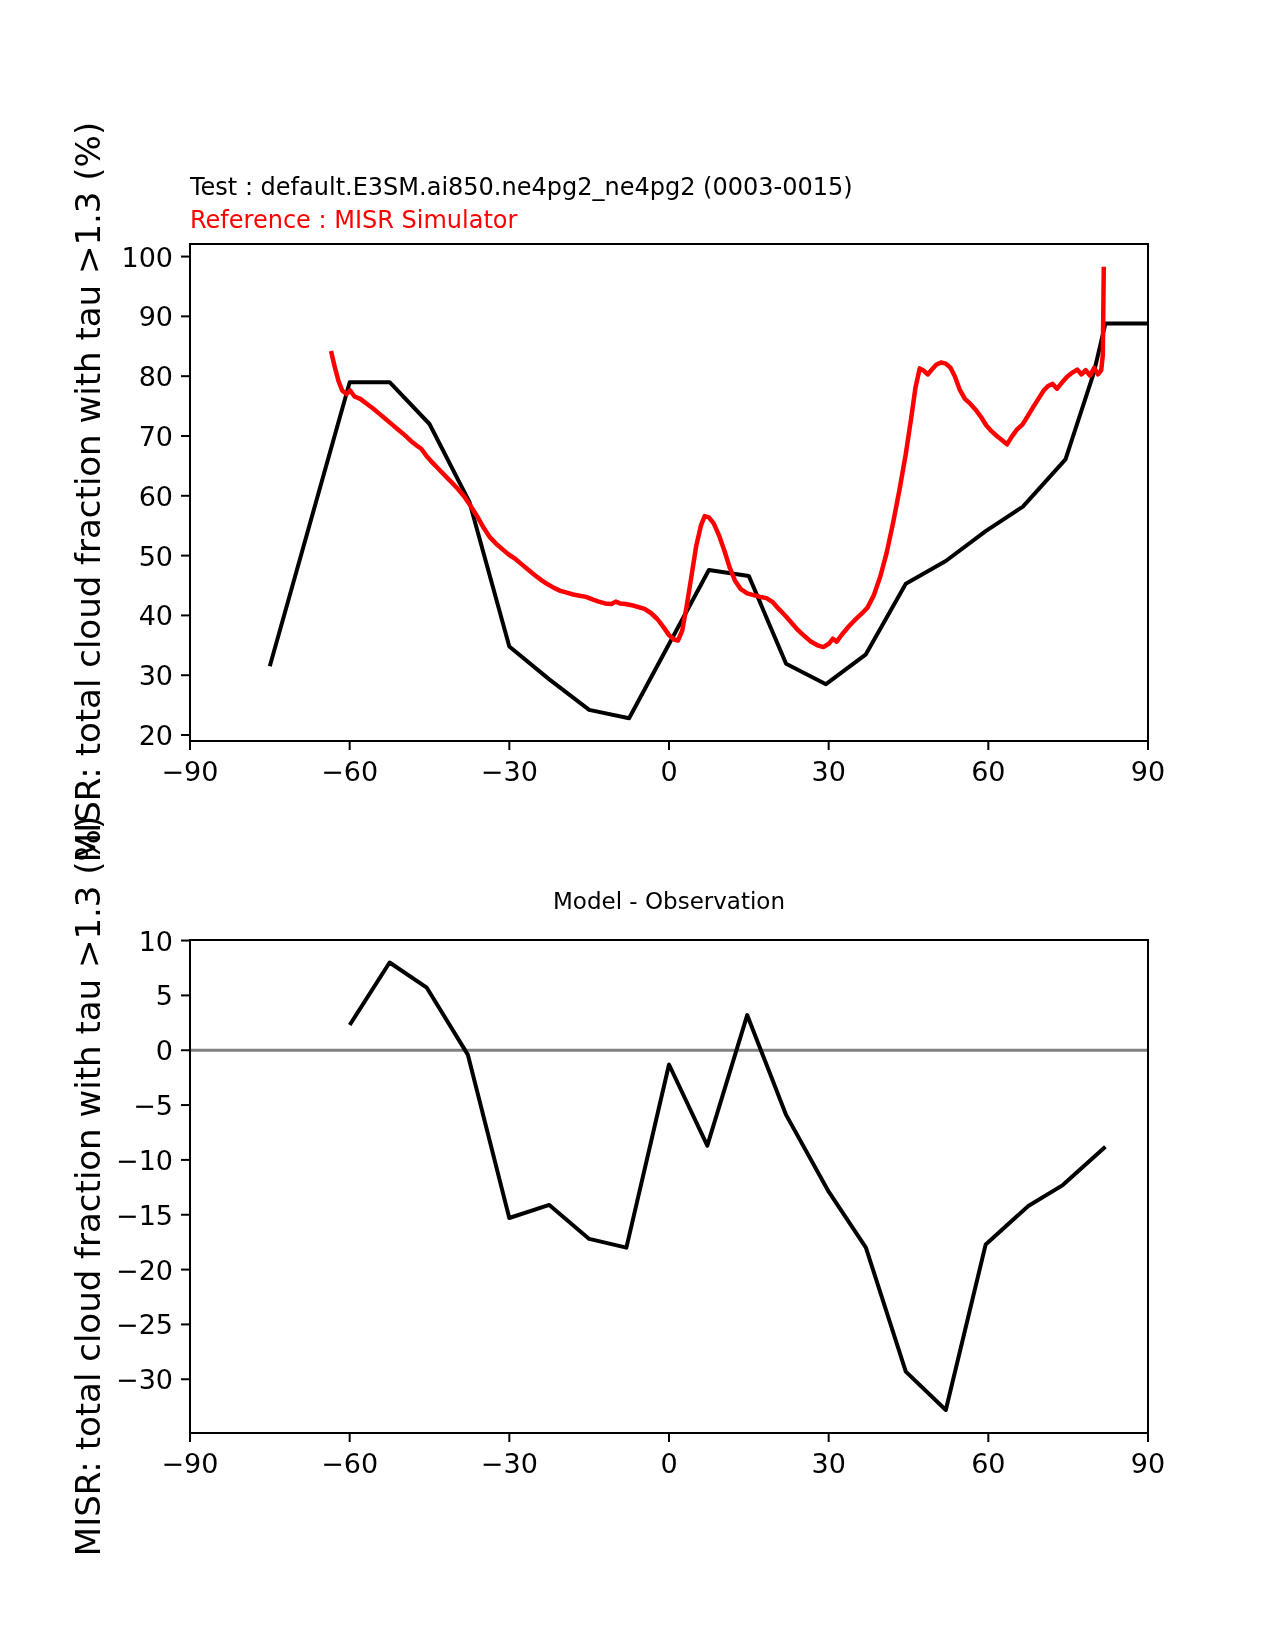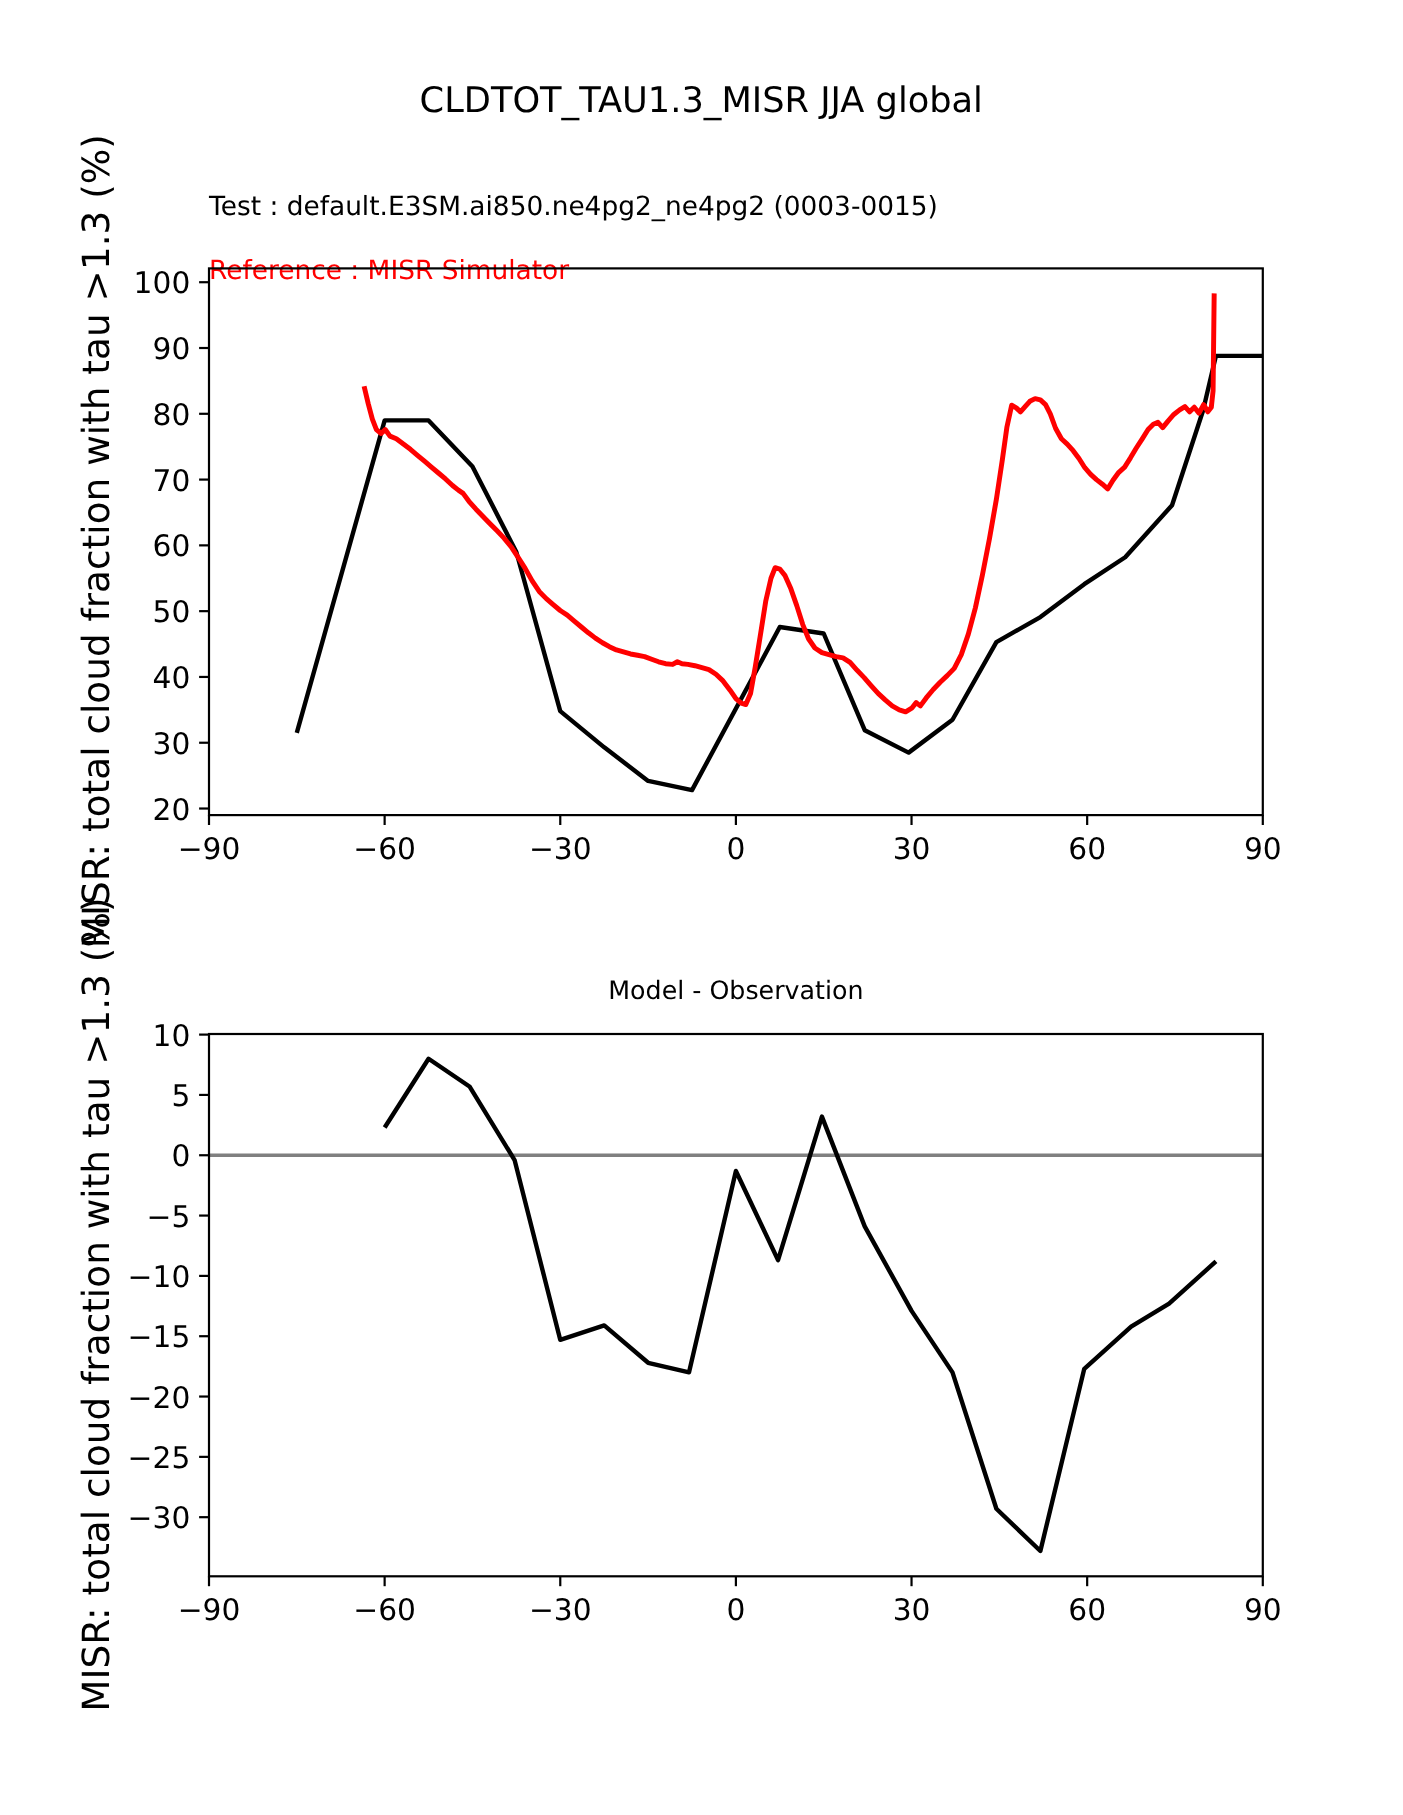--- a/index.html
+++ b/index.html
@@ -26,21 +26,20 @@
     left: 190px; top: 173px;
     font-size: 24px;
     color: #000;
     white-space: nowrap;
   }
   .reference-label {
     position: absolute;
     left: 190px; top: 206px;
     font-size: 24px;
     white-space: nowrap;
-    margin-top: 26px;
   }
   .ylabel {
     position: absolute;
     left: 88px;
     transform: translate(-50%, -50%) rotate(-90deg);
     font-size: 34px;
     white-space: nowrap;
     color: #000;
   }
   .subplot-title {
@@ -55,21 +54,20 @@
   svg.chart { position: absolute; overflow: visible; }
   #chart-top  { left: 100px; top: 230px; }
   #chart-diff { left: 100px; top: 926px; }
   svg text { font-family: "DejaVu Sans", "Liberation Sans", sans-serif; }
 </style>
 </head>
 <body>
 
 <div id="figure">
 
-  <div class="fig-title">CLDTOT_TAU1.3_MISR JJA global</div>
 
   <div class="test-label">Test : default.E3SM.ai850.ne4pg2_ne4pg2 (0003-0015)</div>
   <div class="reference-label" id="ref-label" style="color: rgb(255, 0, 0);">Reference : MISR Simulator</div>
 
   <div class="ylabel" style="top:492px;">MISR: total cloud fraction with tau &gt;1.3 (%)</div>
   <div class="ylabel" style="top:1186px;">MISR: total cloud fraction with tau &gt;1.3 (%)</div>
 
   <svg id="chart-top" class="chart" width="1075" height="590">
       <polyline points="169.8,436.2 249.7,152.2 289.6,152.2 329.5,194.0 369.4,271.8 409.3,416.5 449.3,449.4 489.2,479.9 529.1,488.3 608.9,340.0 648.8,345.9 686.1,433.8 726.0,454.2 765.9,424.3 805.8,353.7 845.8,331.0 885.7,301.1 922.9,276.6 965.5,229.3 993.7,143.2 1005.4,93.5 1048.0,93.5" fill="none" stroke="#000000" stroke-width="4" stroke-linejoin="round" stroke-linecap="butt"></polyline>
       <polyline points="231.0,121.1 234.8,137.2 238.5,151.0 242.2,160.5 246.5,164.1 250.2,160.5 254.5,166.5 260.3,168.9 266.7,173.7 273.1,178.5 279.5,183.9 285.9,189.2 292.2,194.6 298.6,200.0 305.0,205.4 311.4,211.4 316.7,215.6 321.0,218.5 326.3,225.7 332.7,232.9 339.1,239.5 345.5,246.1 351.9,252.6 358.2,259.2 364.6,267.0 371.0,276.6 377.4,286.7 383.8,298.1 390.2,307.7 396.6,314.2 402.9,319.6 409.3,325.0 415.7,329.2 422.1,334.6 428.5,340.0 434.9,345.3 441.3,350.1 447.7,354.3 454.0,357.9 460.4,360.9 466.8,362.7 473.2,364.5 479.6,365.7 486.0,366.9 492.4,369.3 498.7,371.6 505.1,373.4 511.5,374.0 515.8,371.6 520.0,373.4 525.4,374.0 531.7,375.2 538.1,377.0 544.5,378.8 550.9,383.0 557.3,389.0 563.7,397.4 569.0,405.1 573.8,409.3 578.0,410.5 582.3,400.4 586.6,376.4 591.4,346.5 596.1,316.6 600.9,295.7 604.7,286.1 608.9,287.3 613.7,293.3 619.0,305.3 624.4,320.8 629.7,337.6 635.0,350.7 640.8,359.1 647.2,363.3 653.6,365.1 660.0,366.9 666.4,368.1 672.8,372.2 679.2,379.4 685.6,386.0 691.9,393.2 698.3,400.4 704.7,406.3 711.1,411.7 717.5,415.3 723.3,417.1 729.2,413.5 732.9,408.7 736.7,411.7 742.0,404.5 748.4,396.8 754.7,390.2 761.1,384.2 767.5,377.6 773.9,365.1 780.3,346.5 786.7,322.6 793.1,292.7 799.5,259.8 805.8,223.9 811.2,188.0 815.4,158.1 819.7,138.4 823.9,140.8 827.7,144.4 831.9,139.6 836.2,134.8 841.0,132.4 845.8,133.6 850.5,137.8 854.8,146.2 859.6,159.3 864.9,168.9 870.2,173.7 875.6,179.7 880.9,186.8 886.2,195.2 891.5,201.2 896.8,206.0 902.2,210.2 907.0,214.4 911.8,206.6 917.1,199.4 922.4,194.6 927.7,186.2 933.0,177.3 938.4,168.9 943.7,160.5 948.5,155.7 952.7,153.9 957.0,158.7 961.8,152.8 967.1,146.8 972.4,142.6 977.2,139.6 981.5,144.4 985.7,140.2 990.0,145.6 994.2,137.8 998.0,144.4 1001.2,140.2 1002.8,125.2 1003.8,36.7" fill="none" stroke="#ff0000" stroke-width="4.5" stroke-linejoin="round" stroke-linecap="butt"></polyline>

